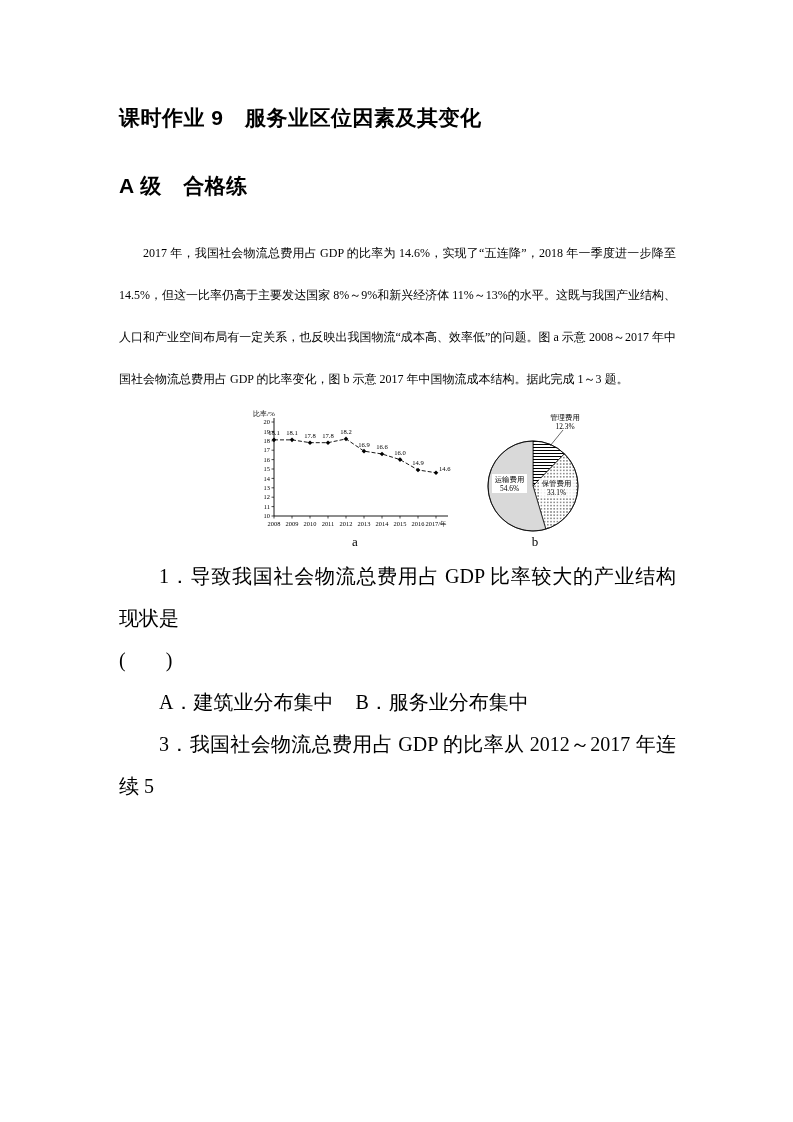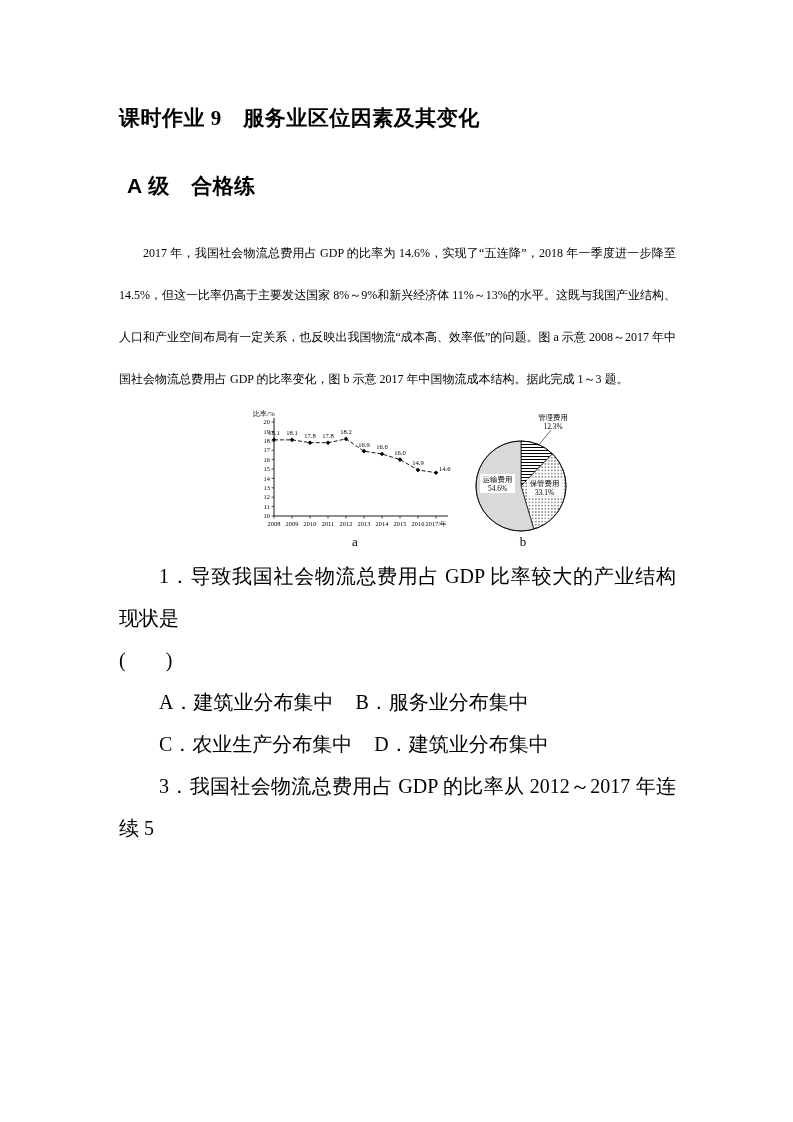--- a/index.html
+++ b/index.html
@@ -6,36 +6,36 @@
   .page{
     position:relative;
     width:793px;height:1122px;
     background:#ffffff;color:#000;
     box-sizing:border-box;
     padding:104px 117px 0 119px;
     overflow:hidden;
     font-family:"Liberation Serif","DejaVu Serif",serif;
   }
   .doc-title{
-    font-family:Liberation Serif, serif;
+    font-family:Liberation Sans, sans-serif;
     font-size:21px;font-weight:bold;
     margin:0 0 40px 0;letter-spacing:0.5px;
   }
   .section-heading{
     font-family:"Liberation Sans","DejaVu Sans",sans-serif;
     font-size:21px;font-weight:bold;
-    margin:0 0 32px 8px;letter-spacing:0.5px;
+    margin:0 0 32px 0;letter-spacing:0.5px;
   }
   .intro{
     font-size:12px;line-height:42px;
     text-align:justify;text-indent:2em;margin:0;
   }
   .figure-block{
     margin:8px 0 6px 132px;
-    display:flex;align-items:flex-start;gap:8px;
+    display:flex;align-items:flex-start;gap:20px;
   }
   .chart-wrap{display:flex;flex-direction:column;align-items:center;}
   .chart-caption{
     font-size:13px;line-height:14px;margin-top:1px;
     font-family:"Liberation Serif","DejaVu Serif",serif;
   }
   .q-para{
     font-size:20px;line-height:42px;
     text-align:justify;text-indent:2em;margin:0;
   }
@@ -153,17 +153,16 @@
           <text x="30.5" y="83" font-size="7.4" text-anchor="middle" font-family="Liberation Serif, serif">54.6%</text>
         </svg>
       <div class="chart-caption">b</div>
     </div>
   </div>
 
   <div id="questions">
       <p class="q-para">1．导致我国社会物流总费用占 GDP 比率较大的产业结构现状是</p>
       <p class="q-para bracket-line">(　　)</p>
       <p class="q-para"><span class="">A．建筑业分布集中</span><span class="opt2">B．服务业分布集中</span></p>
-      <p class="q-para"><span class="">C．农业生产分布集中</span><span class="opt2">D．建筑业分布集中</span></p>
       <p class="q-para">3．我国社会物流总费用占 GDP 的比率从 2012～2017 年连续 5</p>
     </div>
 
 </div>
 
 </body></html>

